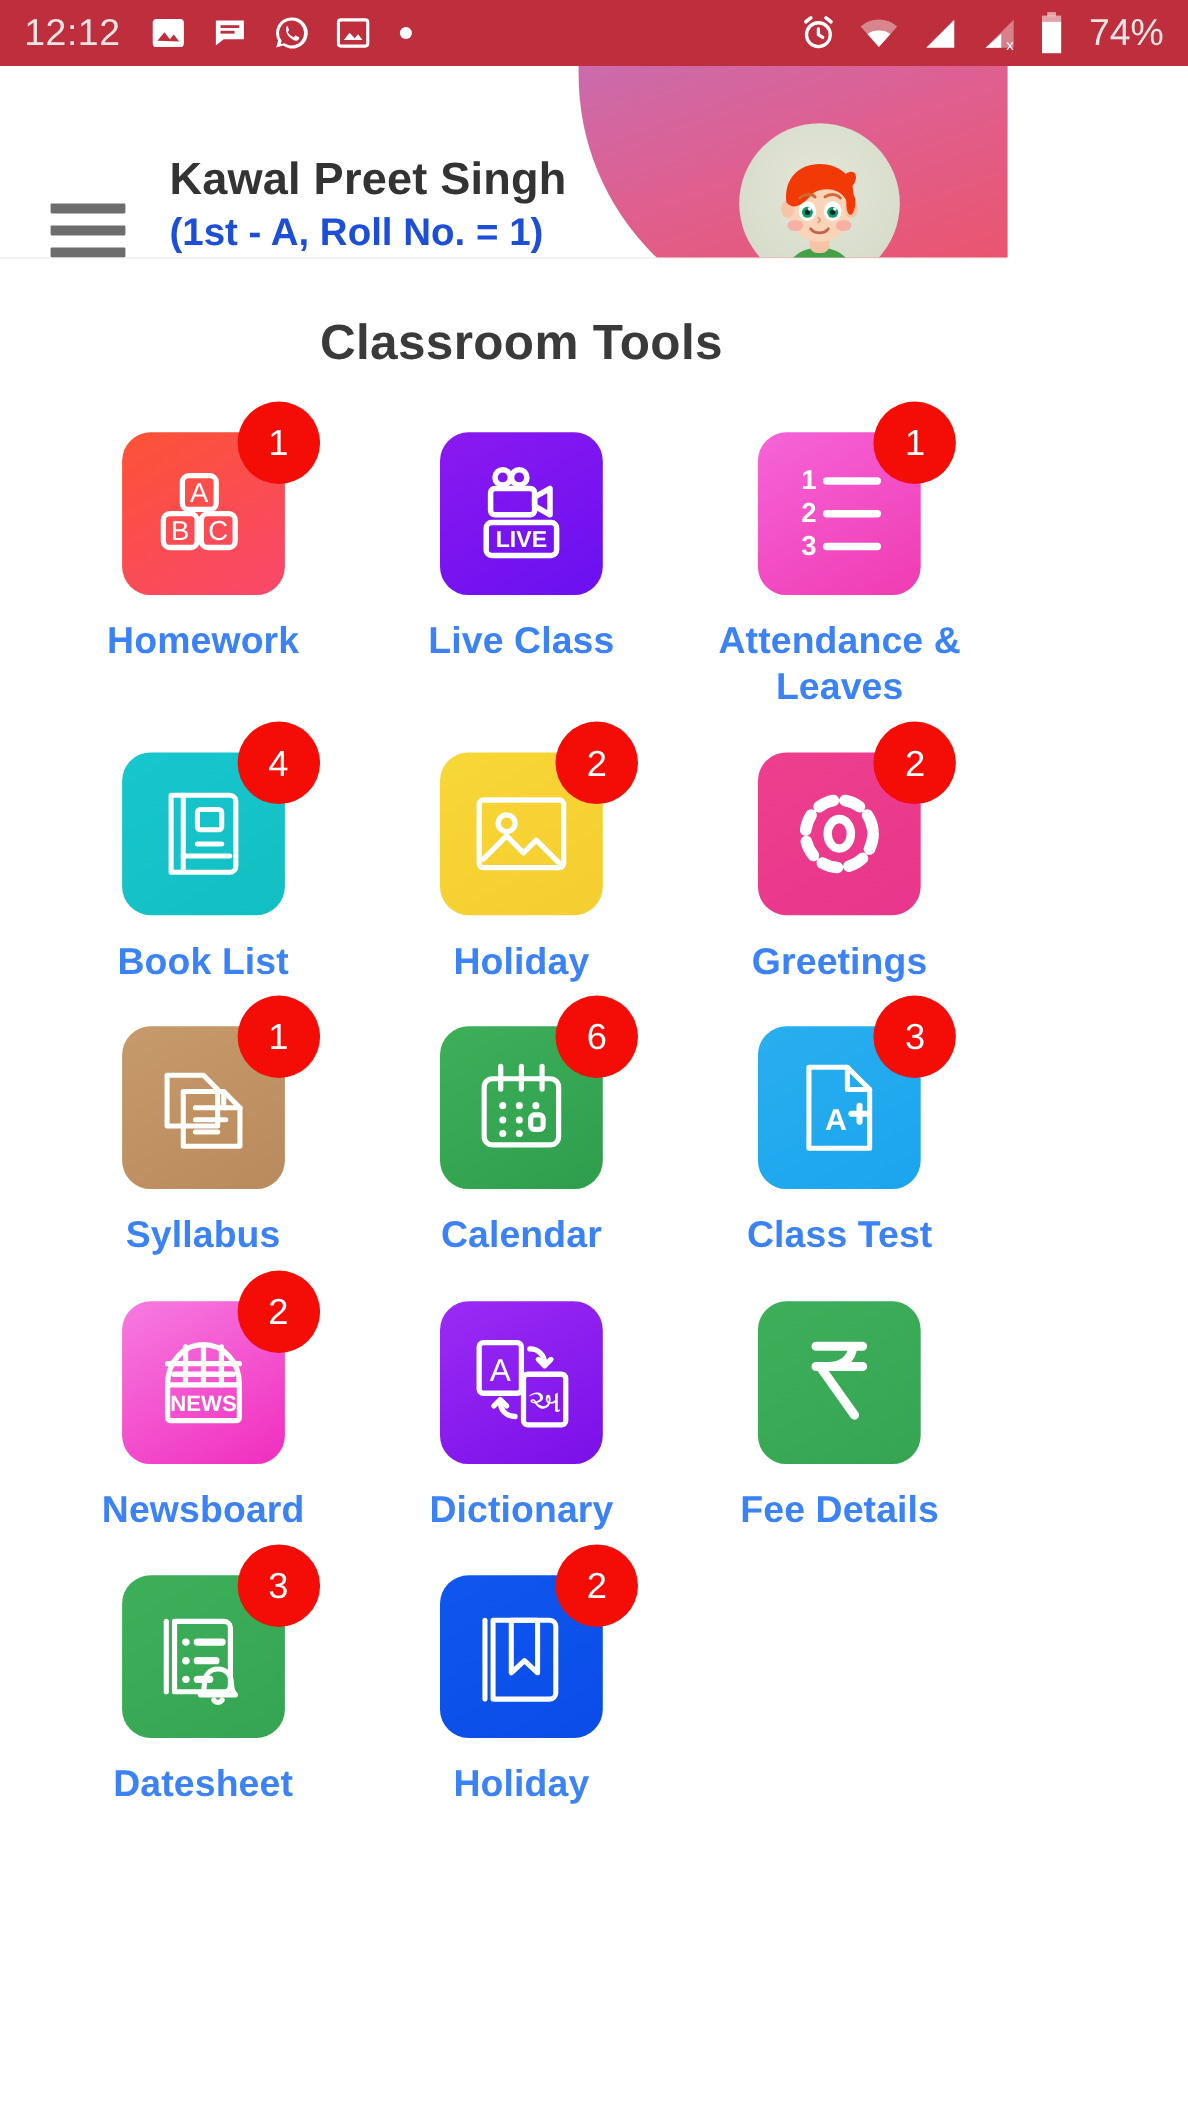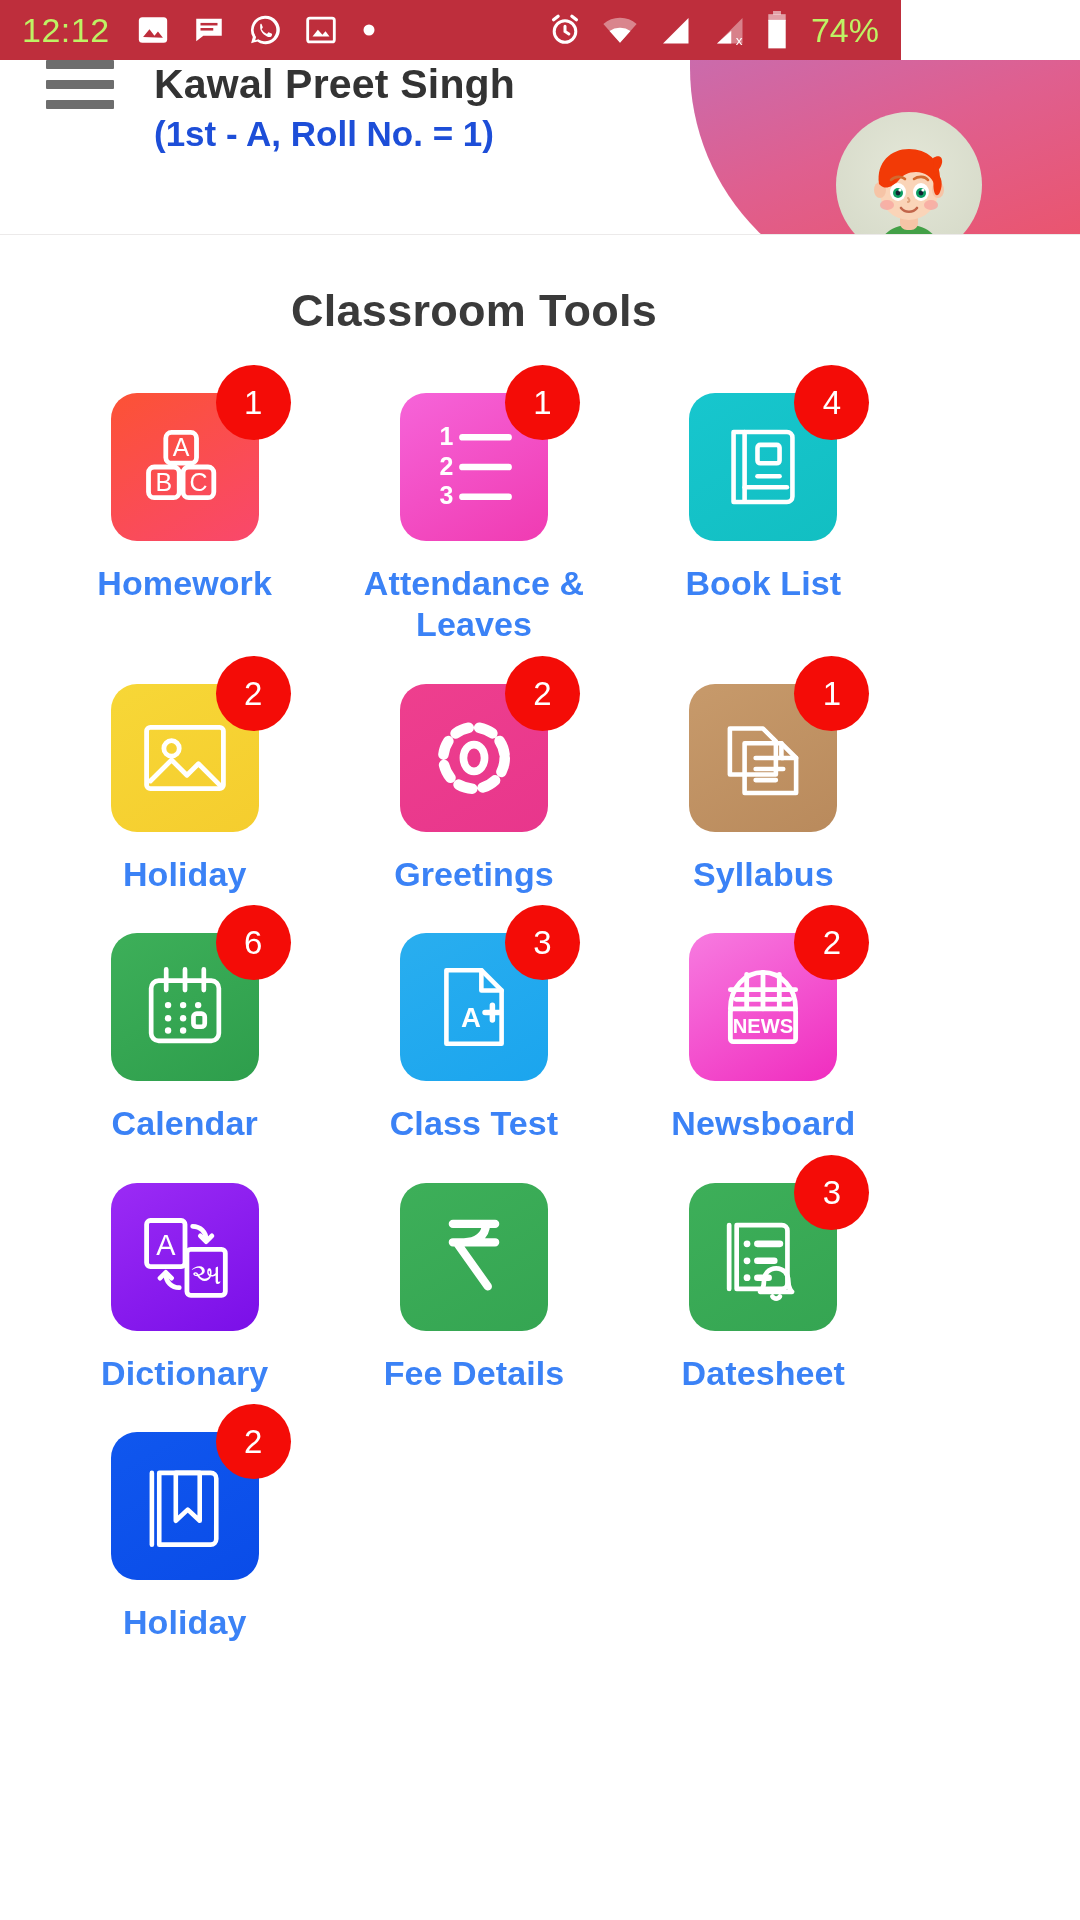--- a/index.html
+++ b/index.html
@@ -6,38 +6,38 @@
   html,body { width:1080px; height:1920px; }
   body {
     font-family:"Liberation Sans", sans-serif;
     background:#ffffff;
     overflow:hidden;
     position:relative;
   }
 
   
   .statusbar{
-    height:60px; width:901px;
+    height:60px; width:1080px;
     background:#BE2E3C;
     display:flex; align-items:center;
     padding:0 22px;
-    color:#bef264;
+    color:#e5e5e5;
   }
   .sb-time{ font-size:34px; font-weight:400; letter-spacing:.5px; line-height:1; }
   .sb-left-icons{ display:flex; align-items:center; gap:22px; margin-left:26px; }
   .sb-right{ margin-left:auto; display:flex; align-items:center; gap:18px; }
   .sb-batt-text{ font-size:34px; font-weight:500; margin-left:4px; }
   .ic{ display:block; }
 
   
   .header{
     position:relative;
-    height:175px; width:1080px;
+    height:175px; width:916px;
     background:#ffffff;
-    display:flex; align-items:flex-start;
+    display:flex; align-items:flex-end;
     overflow:hidden;
     border-bottom:1px solid #eceaea;
   }
   .avatar-blob{
     position:absolute;
     right:-40px; top:-52px;
     width:430px; height:290px;
     border-radius:0 0 0 230px;
     background:linear-gradient(160deg,#c36fb6 0%,#df5f8f 45%,#ef5060 100%);
   }
@@ -253,20 +253,35 @@
       <rect x="48" y="50" width="32" height="32" rx="6" stroke="#fff" fill="none" stroke-width="5" stroke-linecap="round" stroke-linejoin="round"></rect>
       <text x="64" y="75" font-size="26" fill="#fff" text-anchor="middle" font-family="sans-serif">C</text>
             </svg>
           </div>
           <div class="badge">1</div>
         </div>
         <div class="cell-label">Homework</div>
       </div>
       <div class="cell">
         <div class="tile-wrap">
+          <div class="tile" style="background: linear-gradient(150deg, rgb(139, 25, 240) 0%, rgb(106, 16, 240) 100%);">
+            <svg width="100" height="100" viewBox="0 0 100 100">
+      <circle cx="33" cy="17" r="7" stroke="#fff" fill="none" stroke-width="5" stroke-linecap="round" stroke-linejoin="round"></circle>
+              <circle cx="48" cy="17" r="7" stroke="#fff" fill="none" stroke-width="5" stroke-linecap="round" stroke-linejoin="round"></circle>
+      <rect x="22" y="27" width="40" height="24" rx="4" stroke="#fff" fill="none" stroke-width="5" stroke-linecap="round" stroke-linejoin="round"></rect>
+      <path d="M62 35l14-8v24l-14-8z" stroke="#fff" fill="none" stroke-width="5" stroke-linecap="round" stroke-linejoin="round"></path>
+      <rect x="18" y="58" width="64" height="30" rx="5" stroke="#fff" fill="none" stroke-width="5" stroke-linecap="round" stroke-linejoin="round"></rect>
+      <text x="50" y="80" font-size="21" fill="#fff" text-anchor="middle" font-weight="bold" font-family="sans-serif">LIVE</text>
+            </svg>
+          </div>
+        </div>
+        <div class="cell-label">Live Class</div>
+      </div>
+      <div class="cell">
+        <div class="tile-wrap">
           <div class="tile" style="background: linear-gradient(150deg, rgb(246, 100, 217) 0%, rgb(240, 59, 178) 100%);">
             <svg width="96" height="96" viewBox="0 0 100 100">
       <text x="14" y="27" font-size="26" fill="#fff" font-weight="bold" font-family="sans-serif">1</text>
       <text x="14" y="58" font-size="26" fill="#fff" font-weight="bold" font-family="sans-serif">2</text>
       <text x="14" y="89" font-size="26" fill="#fff" font-weight="bold" font-family="sans-serif">3</text>
       <path d="M38 19h48M38 50h48M38 81h48" stroke="#fff" stroke-width="7" stroke-linecap="round"></path>
             </svg>
           </div>
           <div class="badge">1</div>
         </div>

